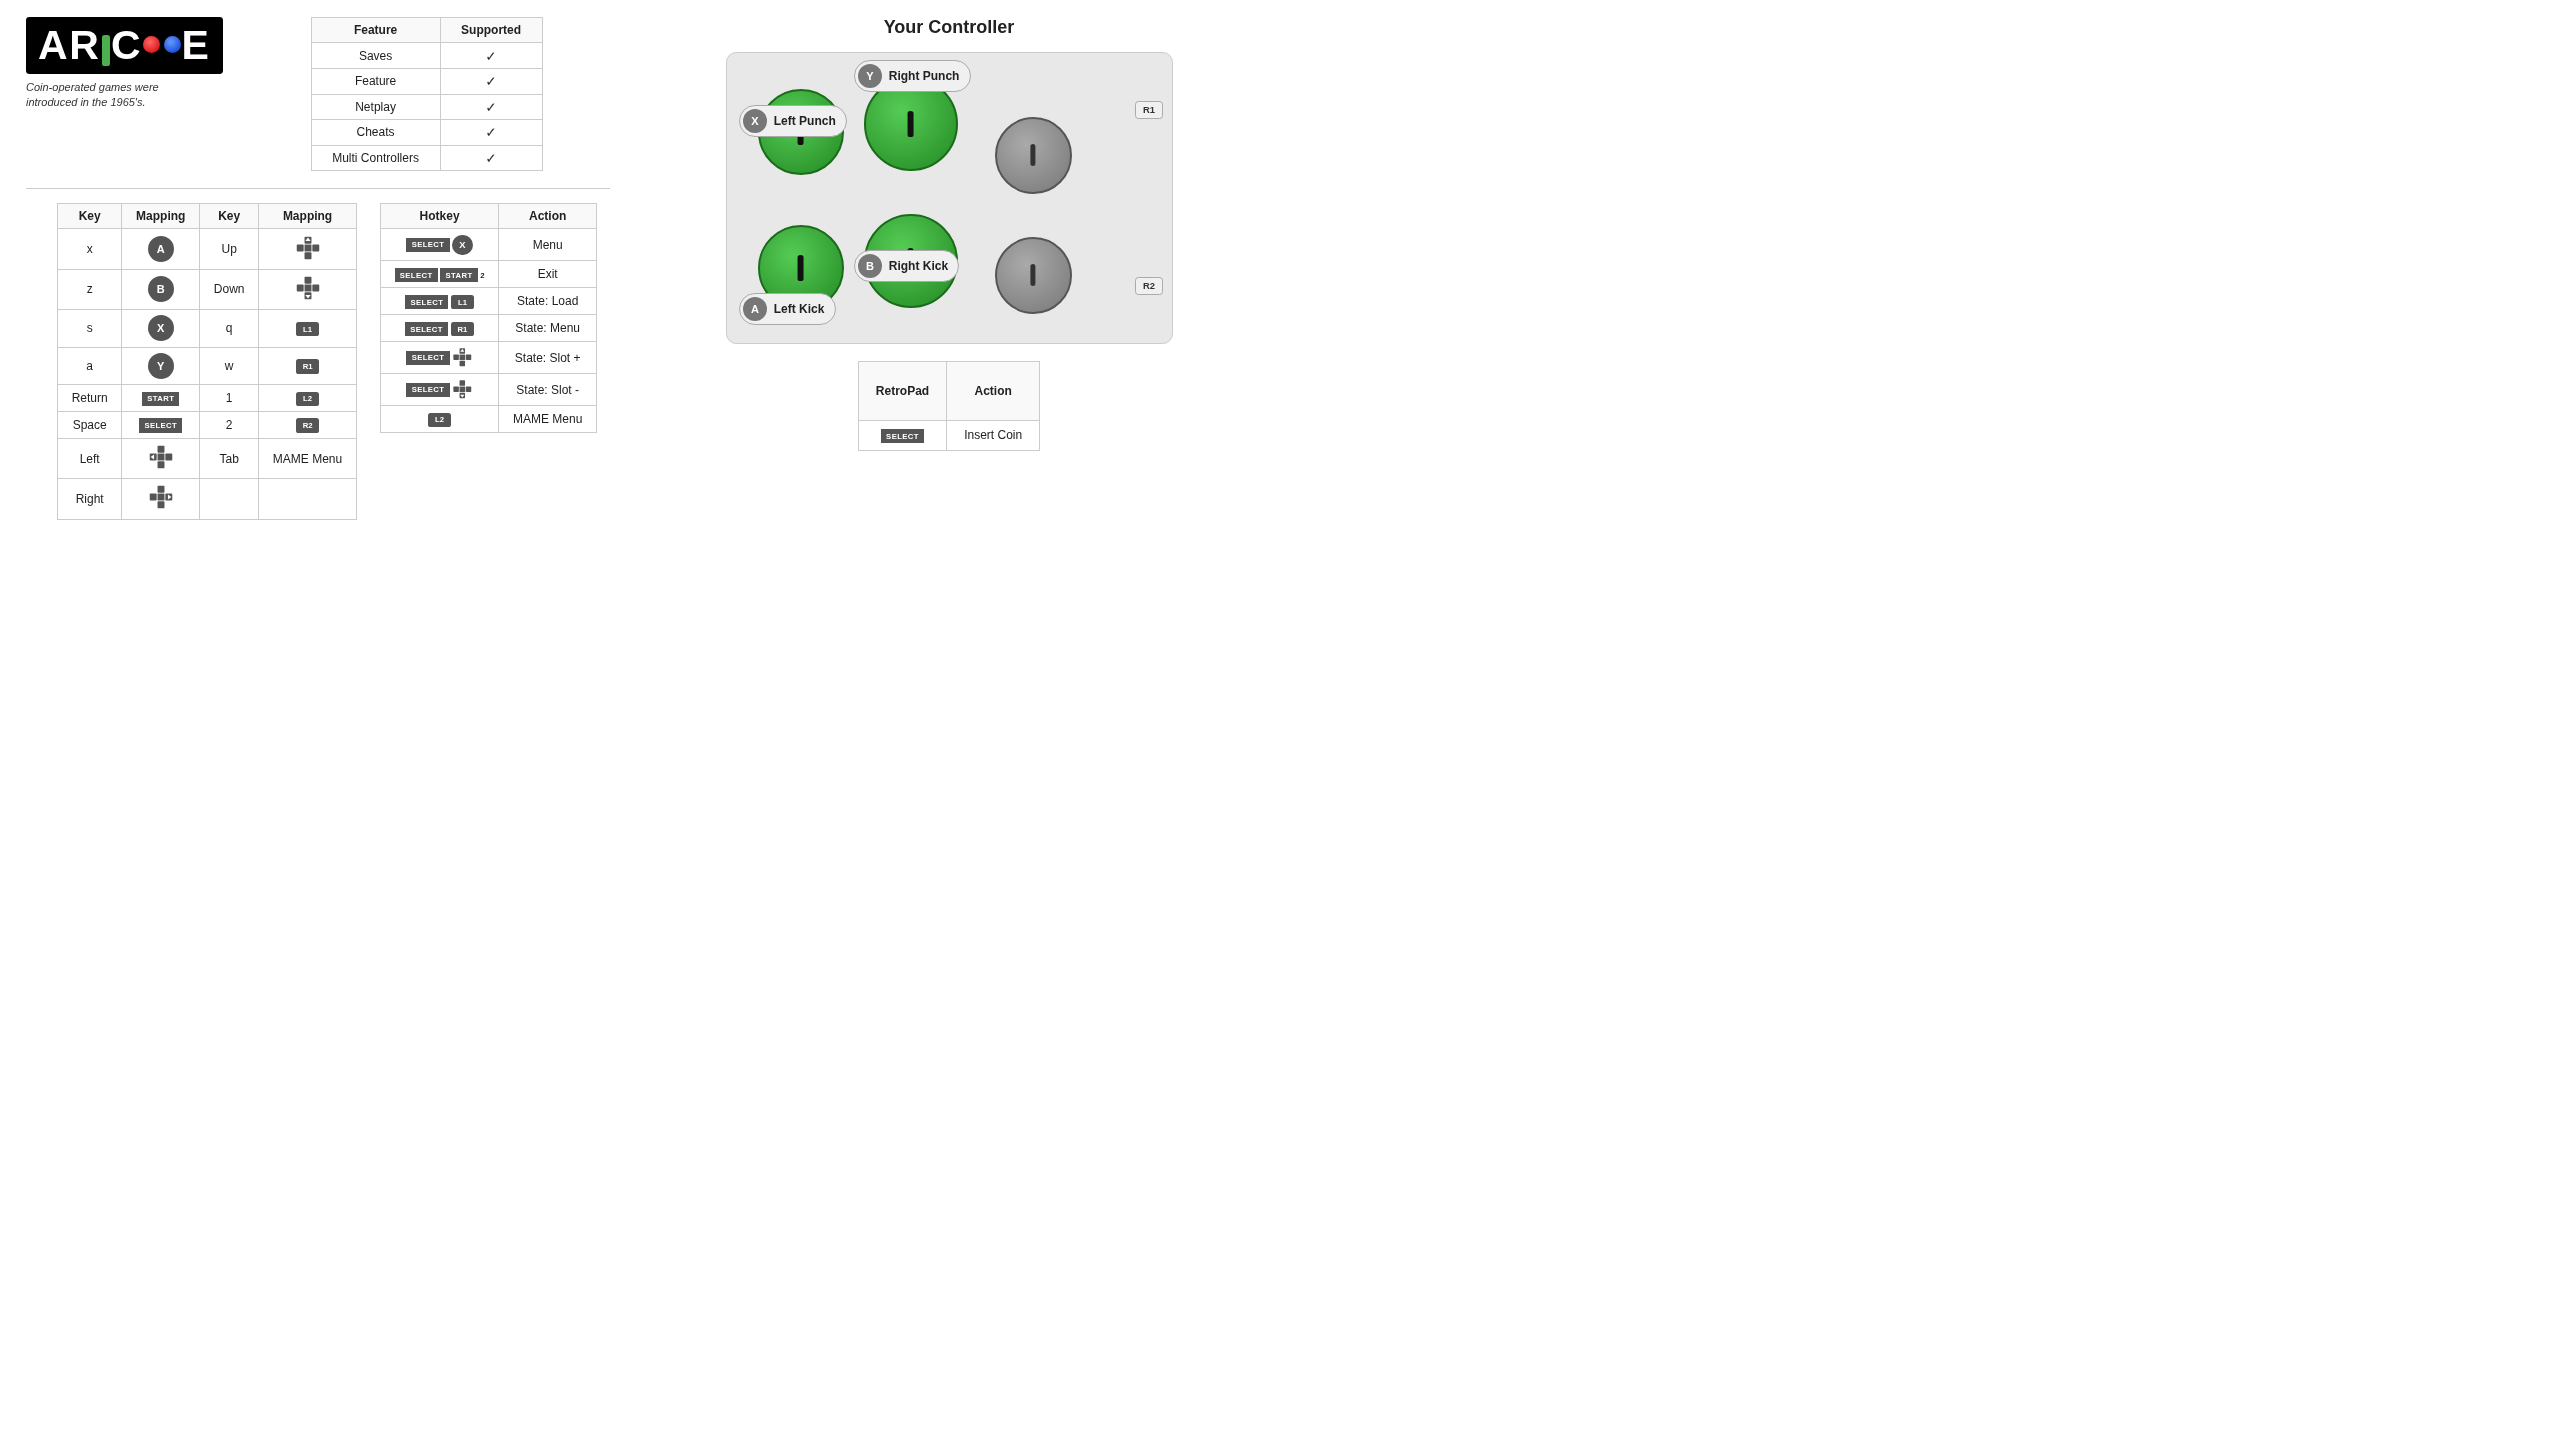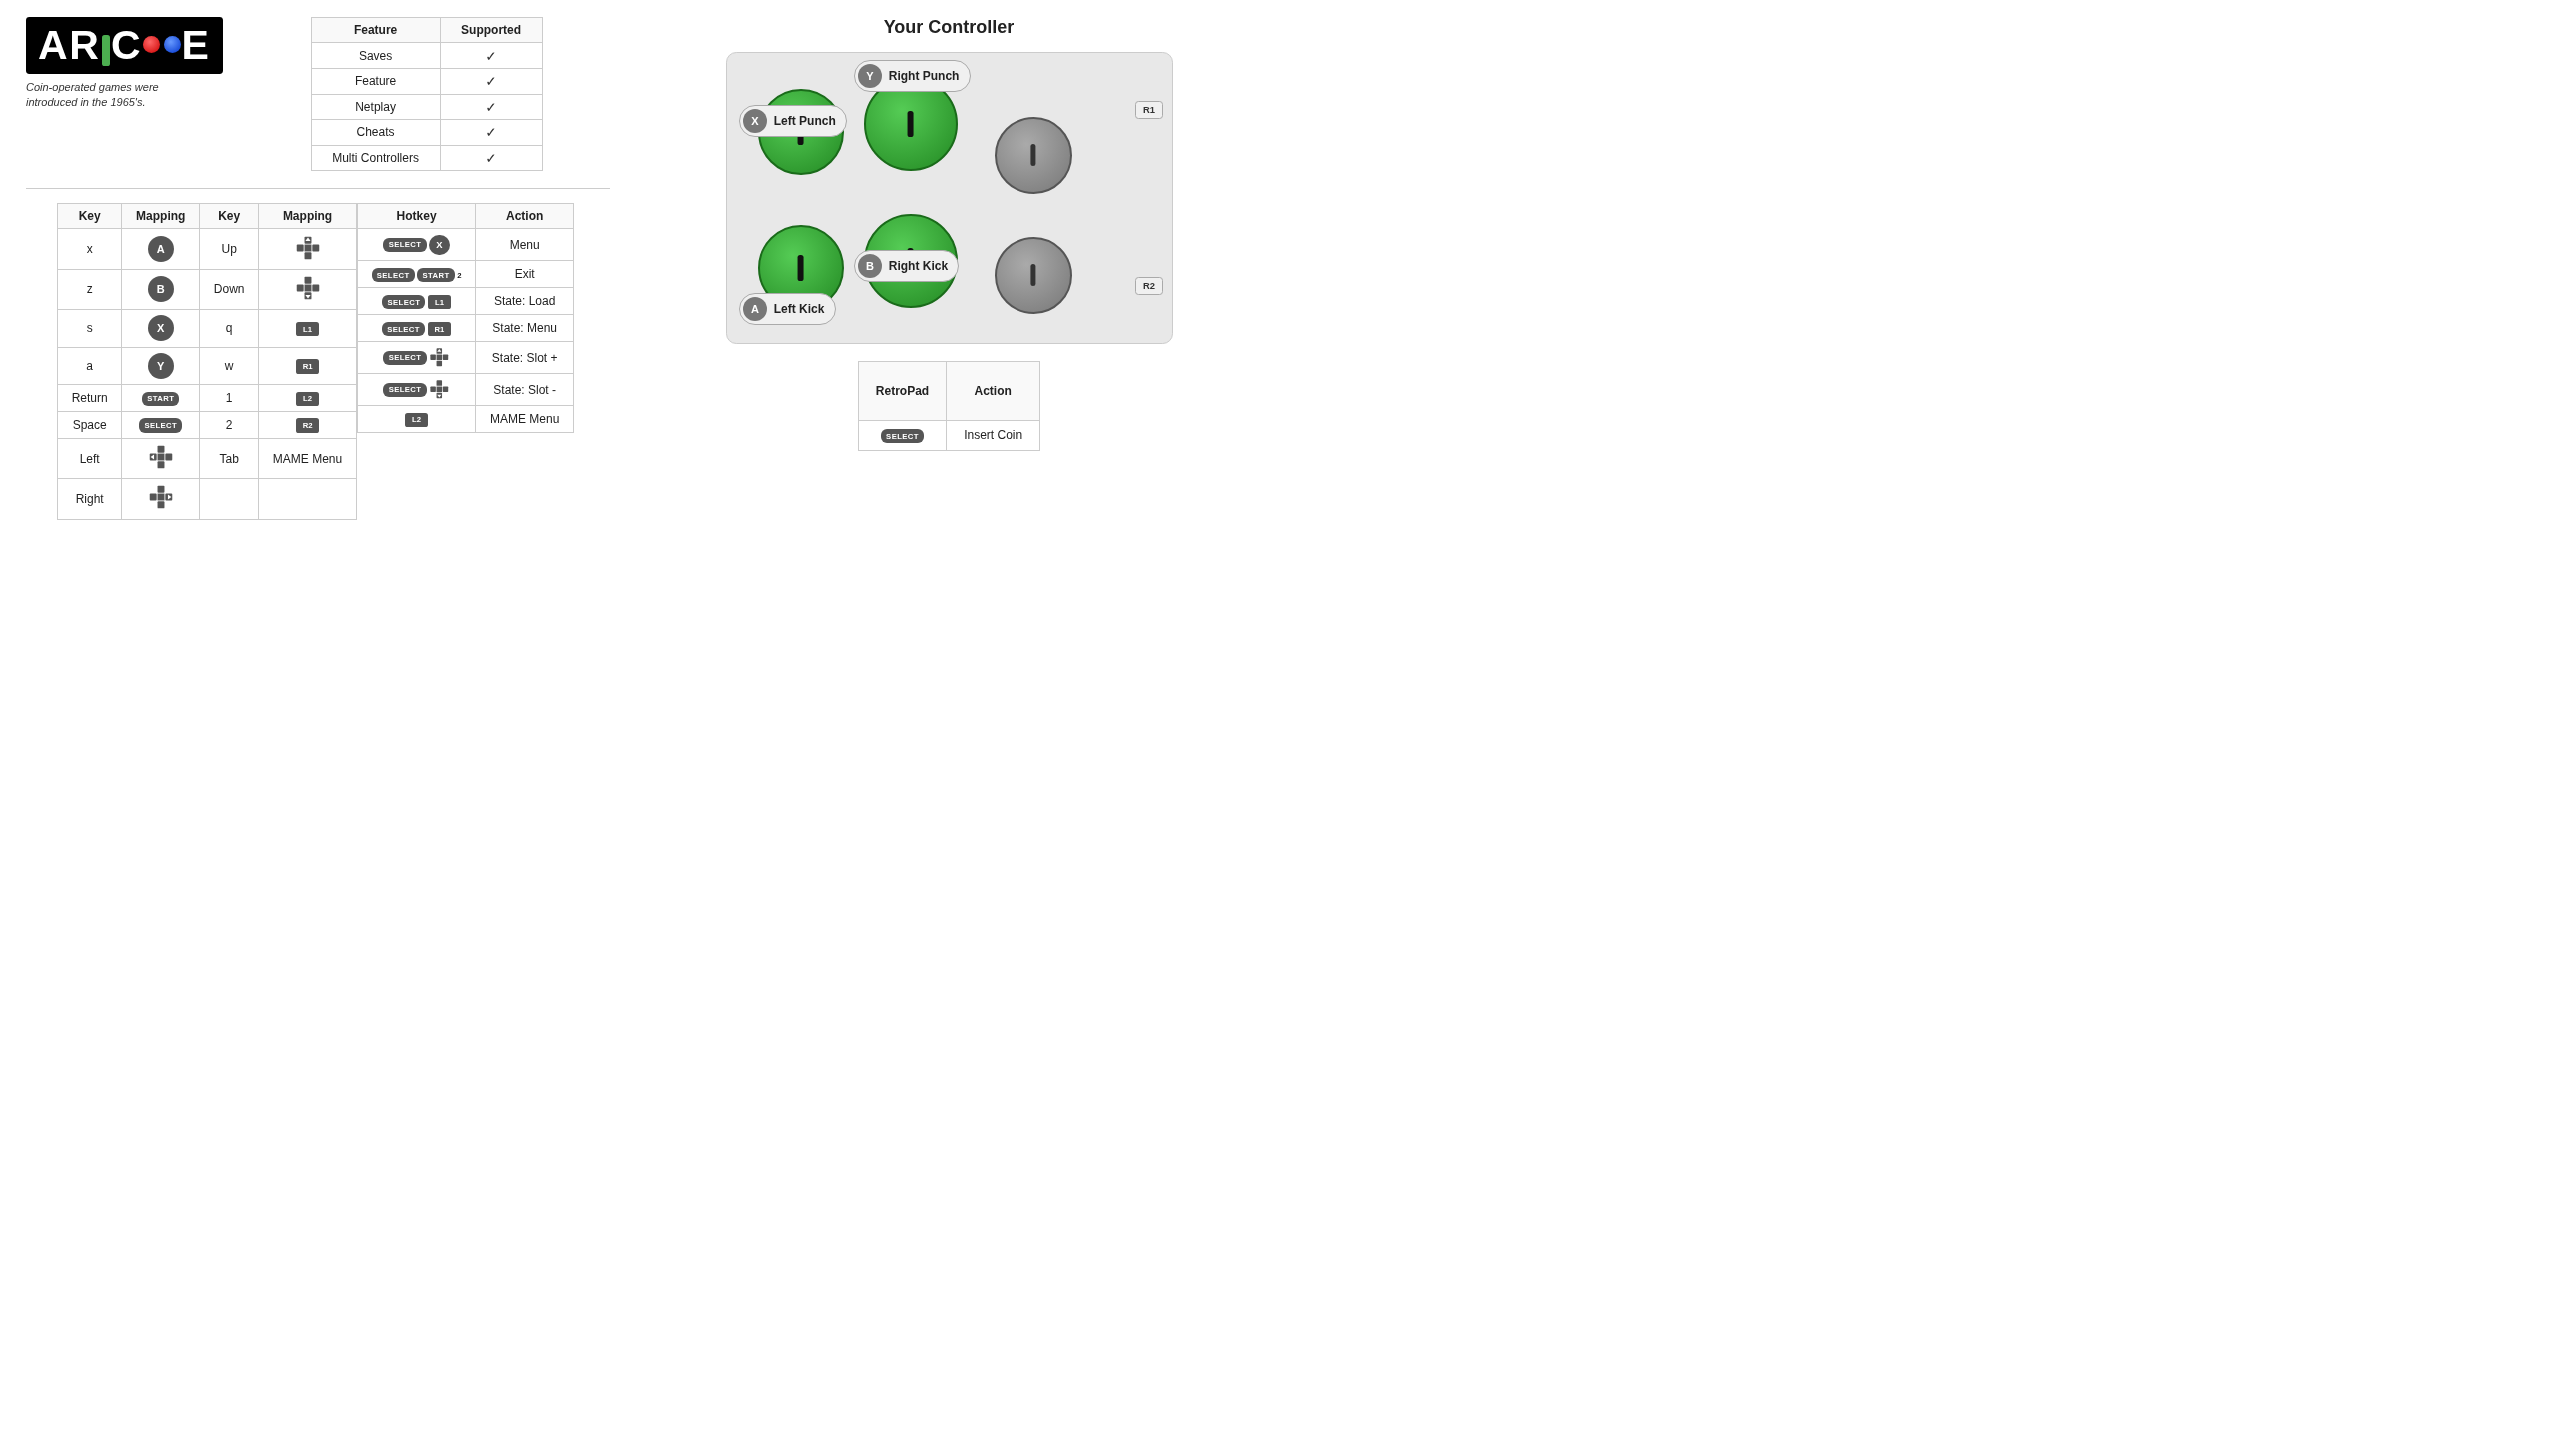--- a/index.html
+++ b/index.html
@@ -131,21 +131,21 @@
 
     .divider {
       border: none;
       border-top: 0.9px solid #ccc;
       margin: 8.6px 0 13.7px 0;
     }
 
     
     .tables-row {
       display: flex;
-      gap: 0;
+      gap: 23px;
       align-items: flex-start;
       padding-left: 31px;
     }
 
     .key-table {
       border-collapse: collapse;
       font-size: 12px;
     }
     .key-table th {
       padding: 5.2px 13.7px;
@@ -175,21 +175,21 @@
       font-size: 11px;
     }
 
     .small-btn {
       display: inline-block;
       background: #555;
       color: #fff;
       font-size: 7.7px;
       font-weight: bold;
       padding: 2.6px 5.2px;
-      border-radius: 6px;
+      border-radius: 0;
       letter-spacing: 0.4px;
       text-align: right;
     }
     .l1-btn, .r1-btn, .l2-btn, .r2-btn {
       display: inline-block;
       background: #555;
       color: #fff;
       font-size: 7.7px;
       font-weight: bold;
       padding: 2.6px 6.9px;

